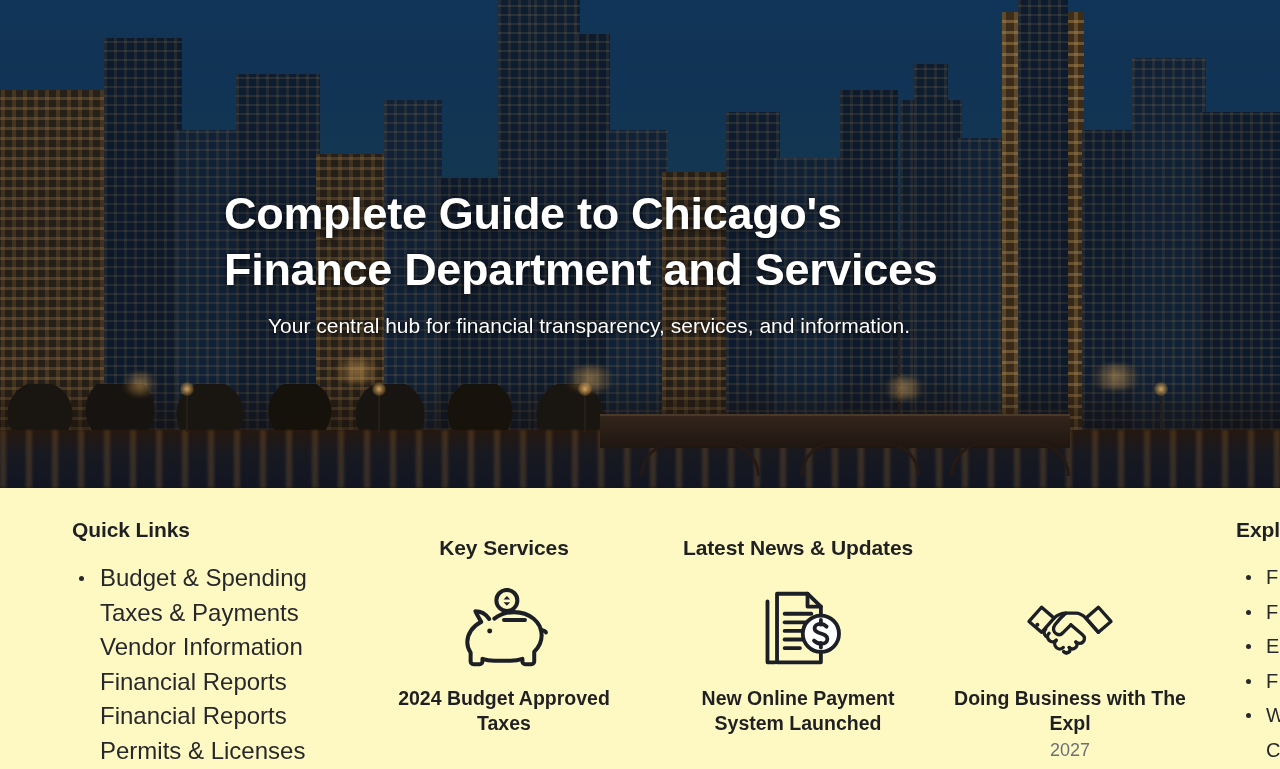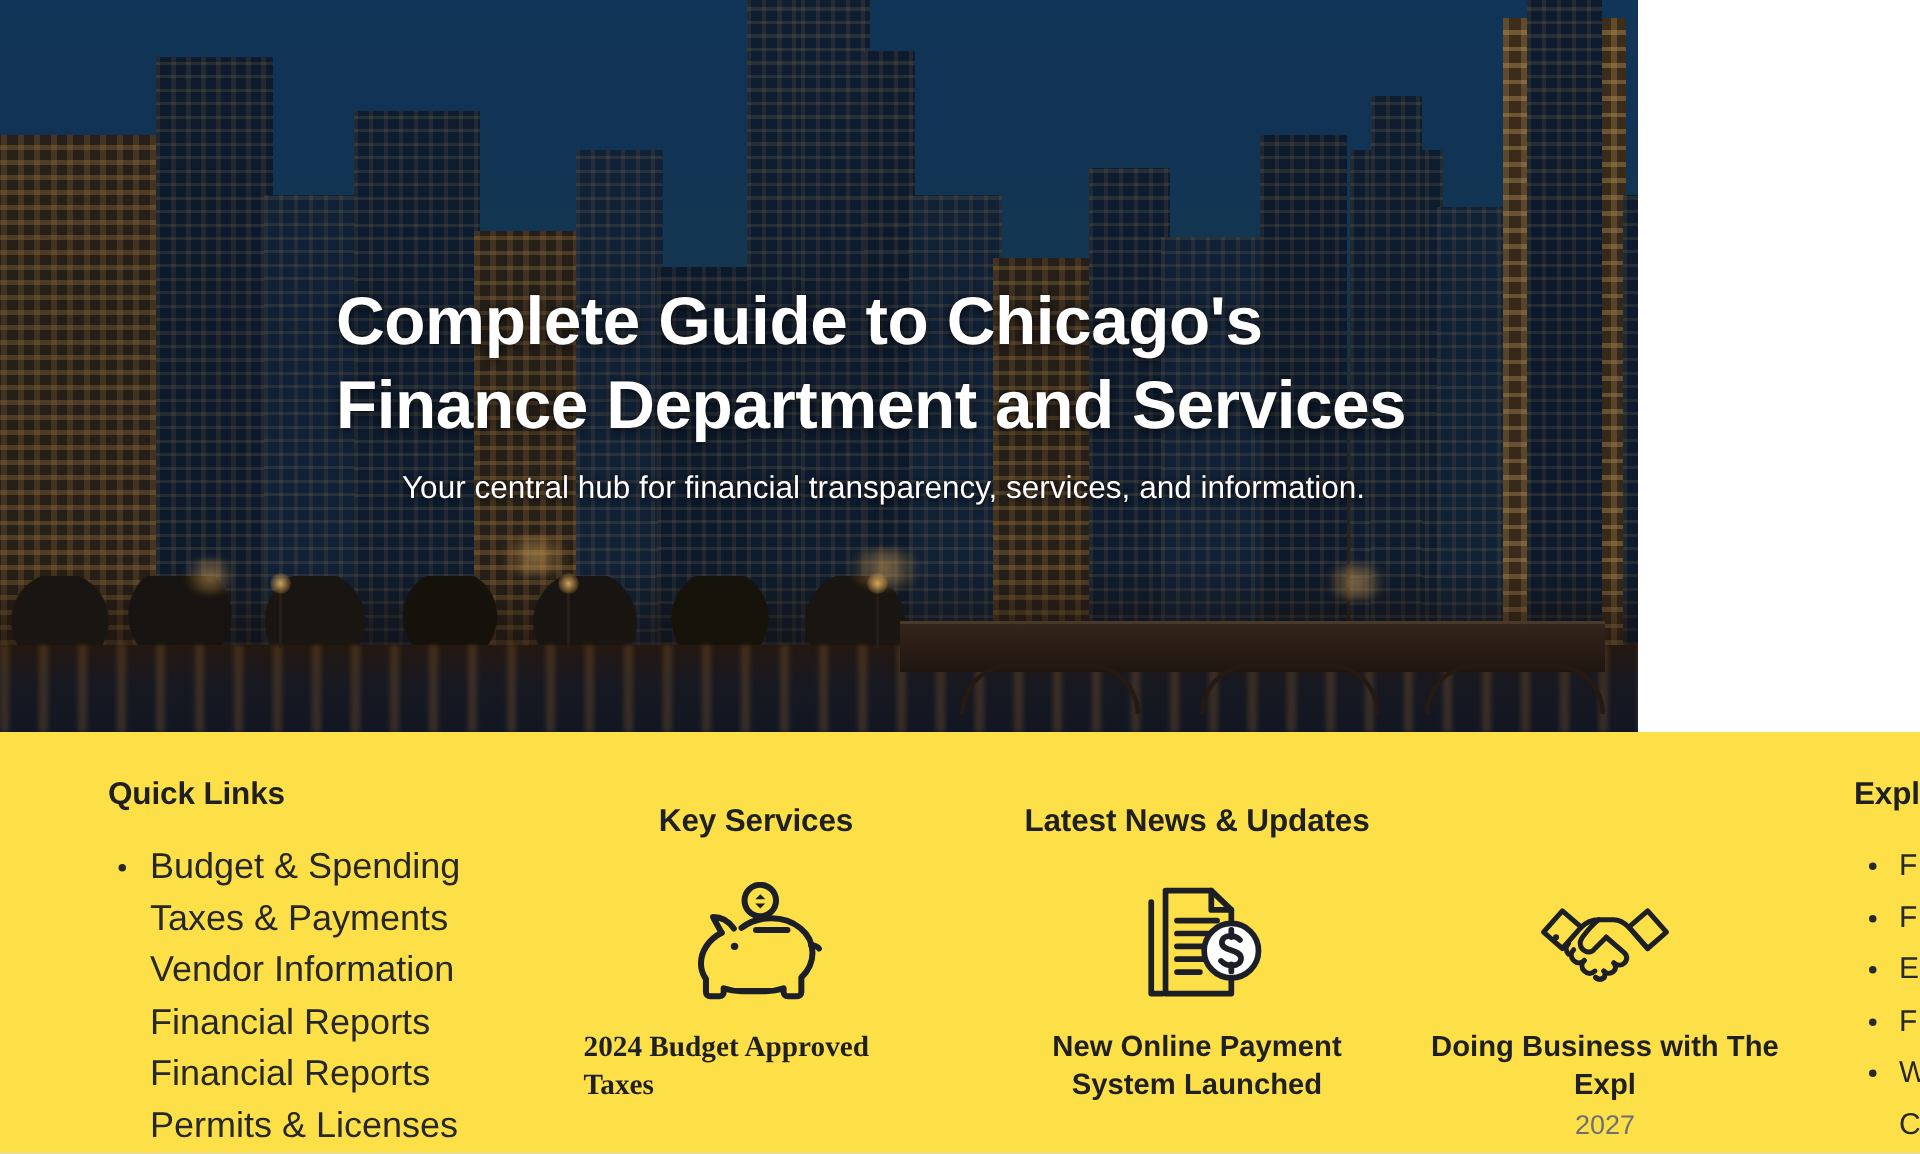--- a/index.html
+++ b/index.html
@@ -18,21 +18,21 @@
     width: 1280px;
     height: 769px;
     overflow: hidden;
     background: #ffffff;
   }
 
   
   .hero {
     position: absolute;
     left: 0; top: 0;
-    width: 1092px;
+    width: 1280px;
     height: 488px;
     overflow: hidden;
     background: #0d2d4c;
   }
 
   .hero-photo {
     position: absolute;
     inset: 0;
     overflow: hidden;
   }
@@ -204,21 +204,21 @@
     text-shadow: 0 1px 5px rgba(0,0,0,0.6), 0 0 2px rgba(0,0,0,0.5);
     margin-left: 44px;
   }
 
   
   .content {
     position: absolute;
     left: 0; top: 488px;
     width: 1280px;
     height: 281px;
-    background: #fde047;
+    background: #fef9c3;
   }
 
   .col { position: absolute; }
 
   .col-title {
     font-size: 21px;
     font-weight: 700;
     color: #1f2023;
     letter-spacing: -0.1px;
   }
@@ -238,21 +238,21 @@
     content: "";
     position: absolute;
     left: 7px; top: 15px;
     width: 5px; height: 5px;
     border-radius: 50%;
     background: #27282b;
   }
 
   
   .key-services { left: 389px; top: 48px; width: 230px; }
-  .ks-card { margin-top: 28px; width: 230px; font-family: Liberation Serif, serif; }
+  .ks-card { margin-top: 28px; text-align: center; width: 230px; }
   .card-icon {
     display: block;
     margin: 0 auto;
     width: 92px;
     height: 82px;
   }
   .card-label {
     margin-top: 16px;
     font-size: 19.5px;
     line-height: 25px;

